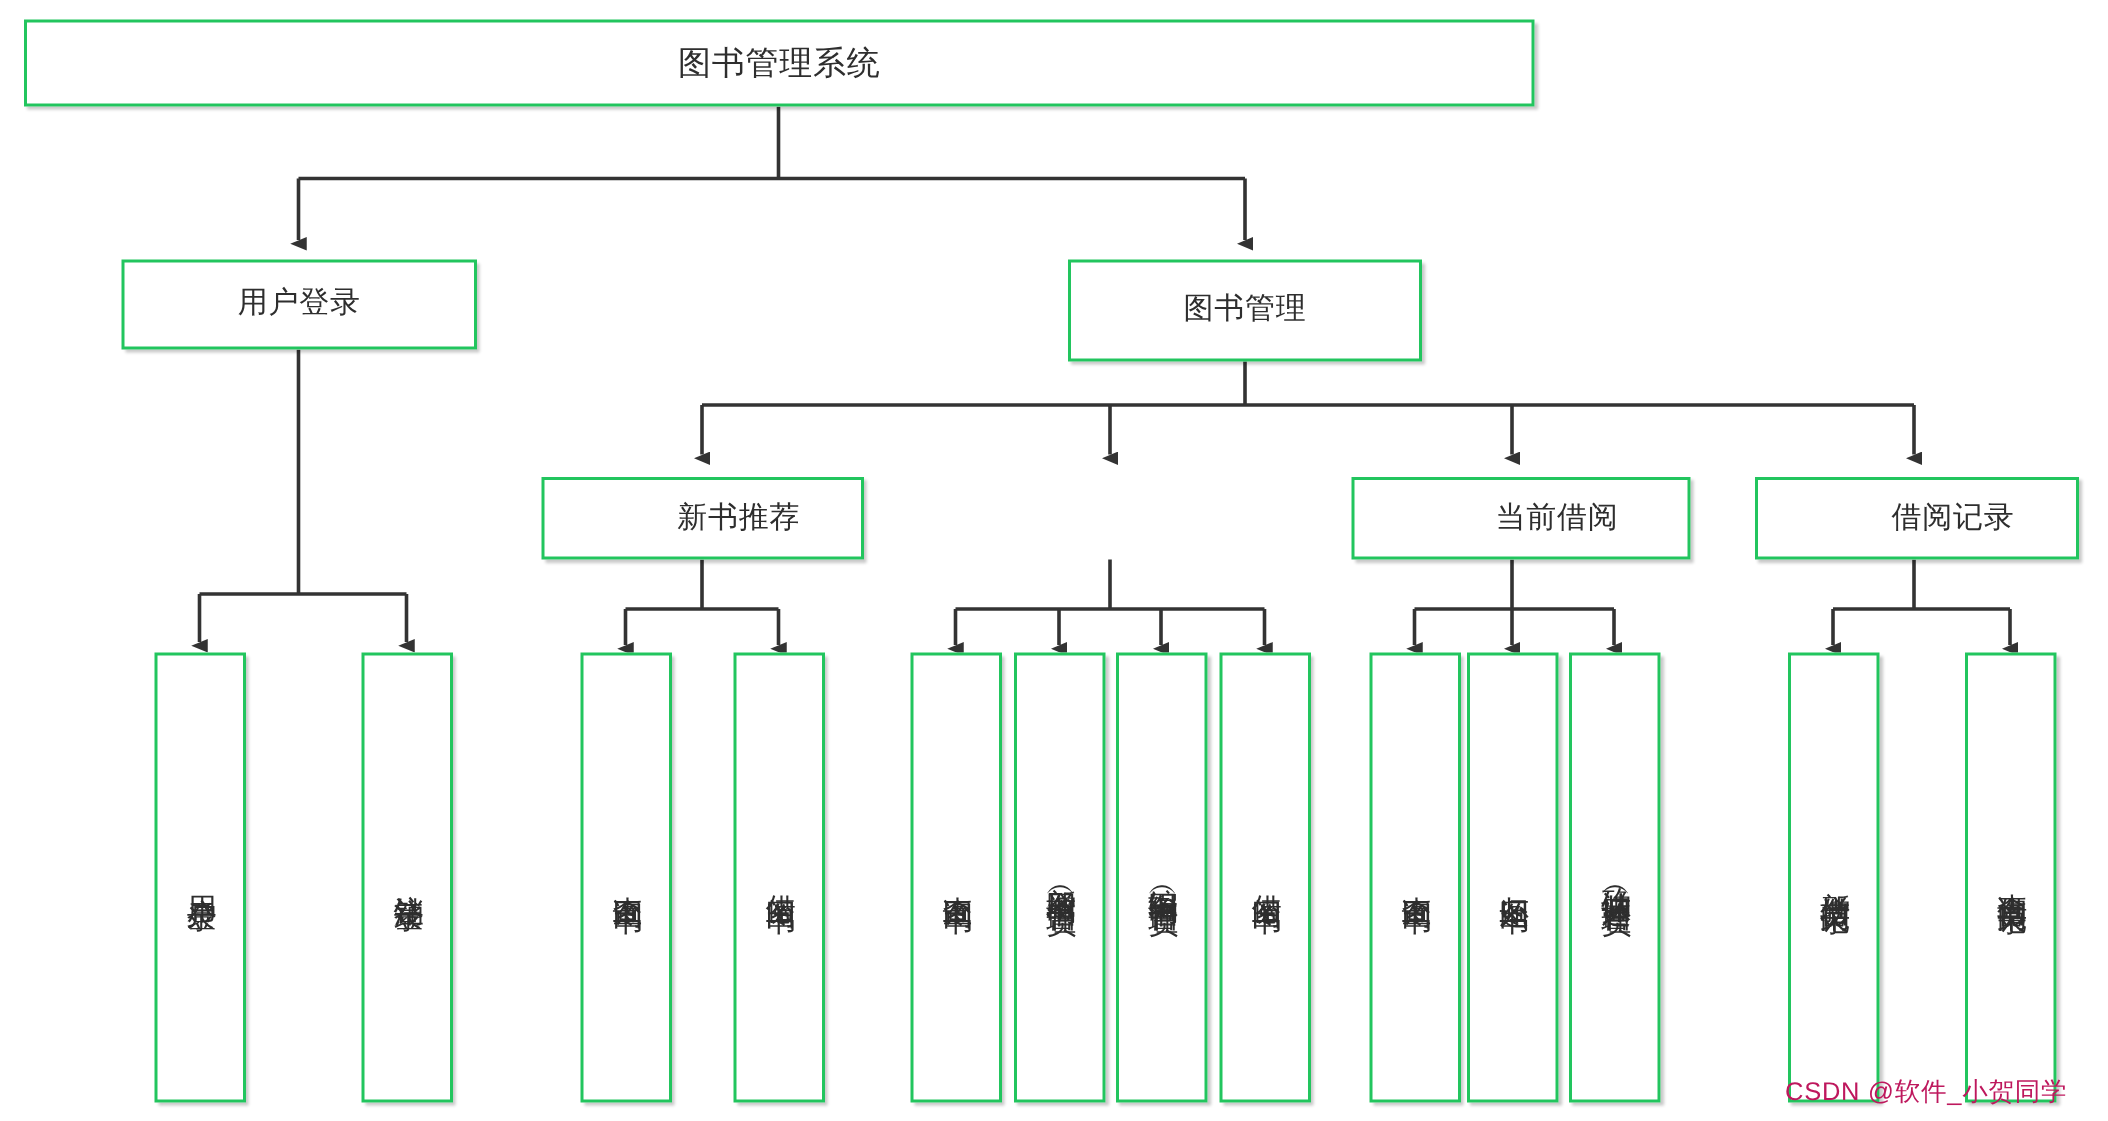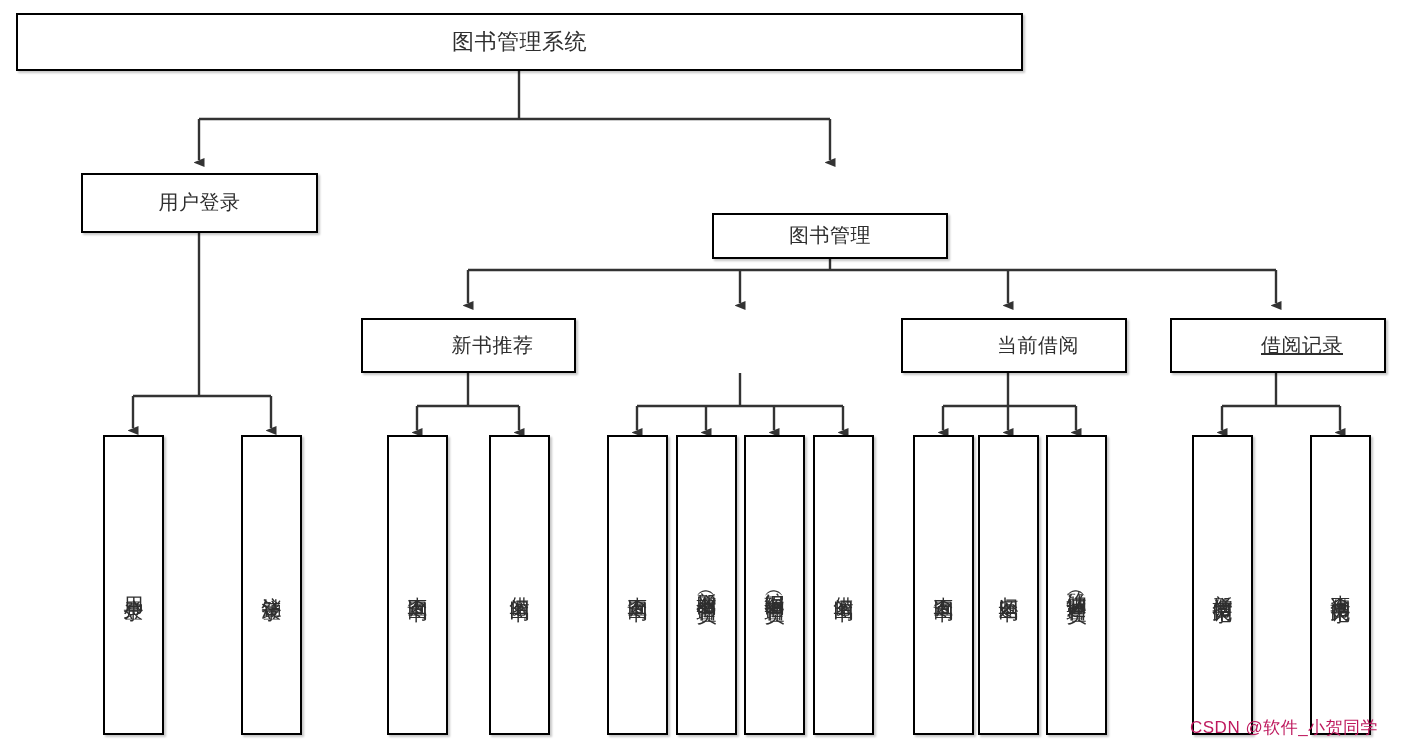--- a/index.html
+++ b/index.html
@@ -14,21 +14,21 @@
     position: relative;
     width: 1405px;
     height: 747px;
     background: #ffffff;
     overflow: hidden;
   }
   .node {
     position: absolute;
     box-sizing: border-box;
     background: #ffffff;
-    border: 2px solid #000000;
+    border: 2px solid #22c55e;
     box-shadow: 2px 2px 2px rgba(0,0,0,0.22);
     display: flex;
     align-items: center;
     justify-content: center;
     color: #2e2e2e;
   }
   .node.root     { font-size: 22px; }
   .node.level2   { font-size: 20px; }
   .node.level3   { font-size: 20px; padding-left: 48px; }
   .node.leaf     { font-size: 20px; }
@@ -117,31 +117,31 @@
     </g>
   </svg>
 
   <div class="node root" style="left:16px; top:13px; width:1007px; height:58px;">
     <span class="node-label">图书管理系统</span>
   </div>
 
   <div class="node level2" style="left:81px; top:173px; width:237px; height:60px;">
     <span class="node-label">用户登录</span>
   </div>
-  <div class="node level2" style="left:712px; top:173px; width:236px; height:46px;margin-top:40px;">
+  <div class="node level2" style="left:712px; top:173px; width:236px; height:68px;">
     <span class="node-label">图书管理</span>
   </div>
 
   <div class="node level3" style="left:361px; top:318px; width:215px; height:55px;">
     <span class="node-label">新书推荐</span>
   </div>
   <div class="node level3" style="left:901px; top:318px; width:226px; height:55px;">
     <span class="node-label">当前借阅</span>
   </div>
-  <div class="node level3" style="left:1170px; top:318px; width:216px; height:55px;text-decoration:underline;">
+  <div class="node level3" style="left:1170px; top:318px; width:216px; height:55px;">
     <span class="node-label">借阅记录</span>
   </div>
 
   <div class="node leaf" style="left:103px; top:435px; width:61px; height:300px;">
     <span class="node-label">用户登录</span>
   </div>
   <div class="node leaf" style="left:241px; top:435px; width:61px; height:300px;">
     <span class="node-label">注销登录</span>
   </div>
 

